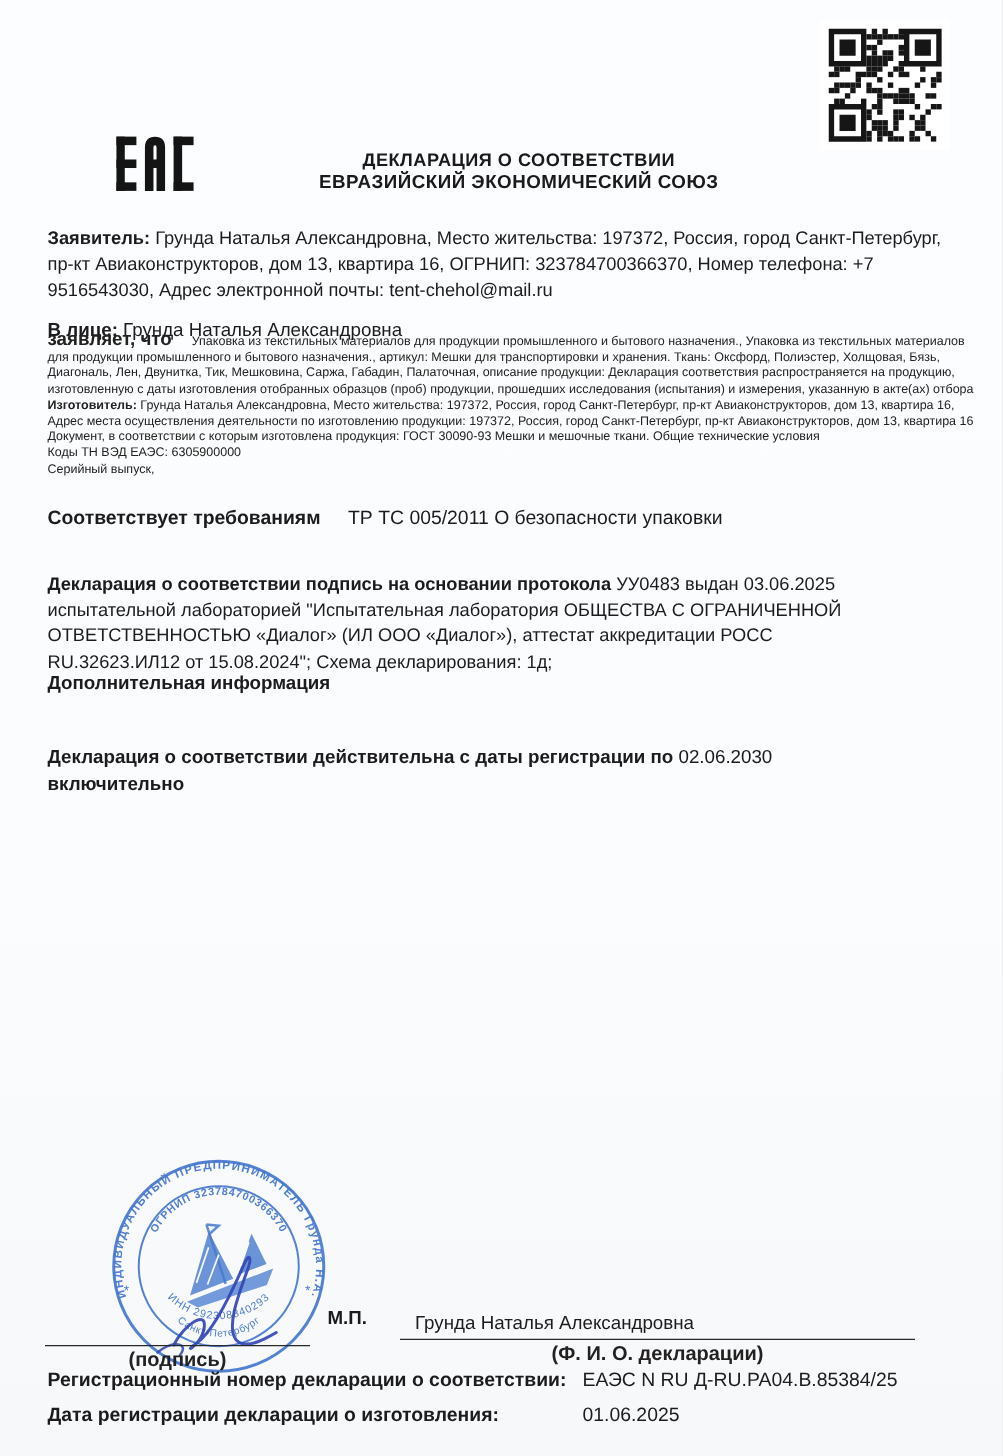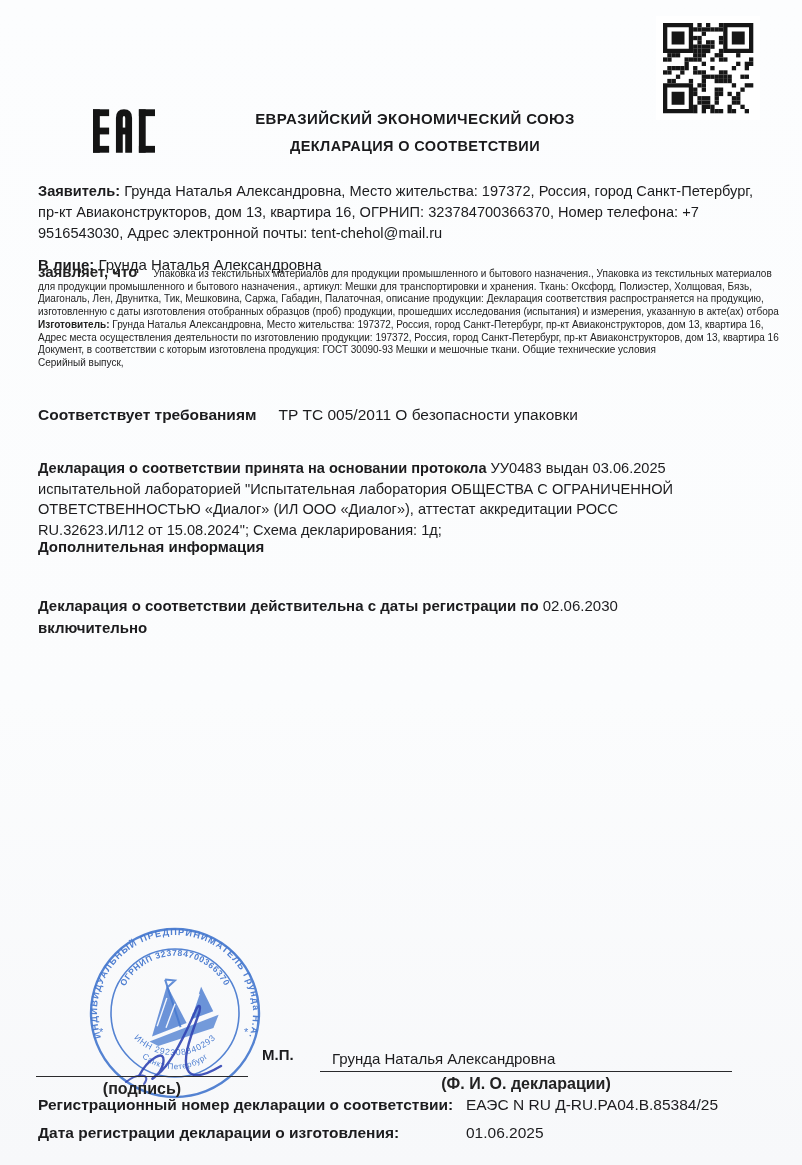--- a/index.html
+++ b/index.html
@@ -207,38 +207,39 @@
       <path d="M37,70 L37,14 Q37,0 50,0 Q63,0 63,14 L63,70 L52,70 L52,14 Q52,11 50,11 Q48,11 48,14 L48,70 Z"></path>
       <rect x="44" y="29.5" width="12" height="11"></rect>
 
       <rect x="74" y="0" width="11" height="70"></rect>
       <rect x="74" y="0" width="26" height="11"></rect>
       <rect x="74" y="59" width="26" height="11"></rect>
     </g>
   </svg>
 
   <div class="abs titles">
+    <div class="title-line second">ДЕКЛАРАЦИЯ О СООТВЕТСТВИИ</div>
     <div class="title-line">ЕВРАЗИЙСКИЙ ЭКОНОМИЧЕСКИЙ СОЮЗ</div>
-    <div class="title-line second">ДЕКЛАРАЦИЯ О СООТВЕТСТВИИ</div>
   </div>
 
   <div class="abs para applicant"><span class="b">Заявитель:</span><span> Грунда Наталья Александровна, Место жительства: 197372, Россия, город Санкт-Петербург, пр-кт Авиаконструкторов, дом 13, квартира 16, ОГРНИП: 323784700366370, Номер телефона: +7 9516543030, Адрес электронной почты: tent-chehol@mail.ru</span></div>
 
   <div class="abs para in-person"><span class="b">В лице:</span><span> Грунда Наталья Александровна</span></div>
 
   <div class="abs small-block">
     <p><span class="declares-label">заявляет, что</span><span>Упаковка из текстильных материалов для продукции промышленного и бытового назначения., Упаковка из текстильных материалов для продукции промышленного и бытового назначения., артикул: Мешки для транспортировки и хранения. Ткань: Оксфорд, Полиэстер, Холщовая, Бязь, Диагональ, Лен, Двунитка, Тик, Мешковина, Саржа, Габадин, Палаточная, описание продукции: Декларация соответствия распространяется на продукцию, изготовленную с даты изготовления отобранных образцов (проб) продукции, прошедших исследования (испытания) и измерения, указанную в акте(ах) отбора</span></p>
     <p><span class="b">Изготовитель:</span><span> Грунда Наталья Александровна, Место жительства: 197372, Россия, город Санкт-Петербург, пр-кт Авиаконструкторов, дом 13, квартира 16, Адрес места осуществления деятельности по изготовлению продукции: 197372, Россия, город Санкт-Петербург, пр-кт Авиаконструкторов, дом 13, квартира 16</span></p>
     <p>Документ, в соответствии с которым изготовлена продукция: ГОСТ 30090-93 Мешки и мешочные ткани. Общие технические условия</p>
+    <p>Коды ТН ВЭД ЕАЭС: 6305900000</p>
     <p>Серийный выпуск,</p>
   </div>
 
   <div class="abs para complies"><span class="b">Соответствует требованиям</span><span class="val">ТР ТС 005/2011 О безопасности упаковки</span></div>
 
-  <div class="abs para basis"><span class="b">Декларация о соответствии принята на основании протокола</span><span> УУ0483 выдан 03.06.2025 испытательной лабораторией "Испытательная лаборатория ОБЩЕСТВА С ОГРАНИЧЕННОЙ ОТВЕТСТВЕННОСТЬЮ «Диалог» (ИЛ ООО «Диалог»), аттестат аккредитации РОСС RU.32623.ИЛ12 от 15.08.2024"; Схема декларирования: 1д;</span></div>
+  <div class="abs para basis"><span class="b">Декларация о соответствии подпись на основании протокола</span><span> УУ0483 выдан 03.06.2025 испытательной лабораторией "Испытательная лаборатория ОБЩЕСТВА С ОГРАНИЧЕННОЙ ОТВЕТСТВЕННОСТЬЮ «Диалог» (ИЛ ООО «Диалог»), аттестат аккредитации РОСС RU.32623.ИЛ12 от 15.08.2024"; Схема декларирования: 1д;</span></div>
 
   <div class="abs para additional">Дополнительная информация</div>
 
   <div class="abs para validity"><span>Декларация о соответствии действительна с даты регистрации по </span><span class="date">02.06.2030</span><span> включительно</span></div>
 
   <svg class="abs stamp" viewBox="0 0 178 178" aria-hidden="true">
     <g stroke="#4779cf" fill="none" opacity="0.92">
       <circle cx="89" cy="89" r="84" stroke-width="2.4"></circle>
       <circle cx="89" cy="89" r="64" stroke-width="1.6"></circle>
     </g>

